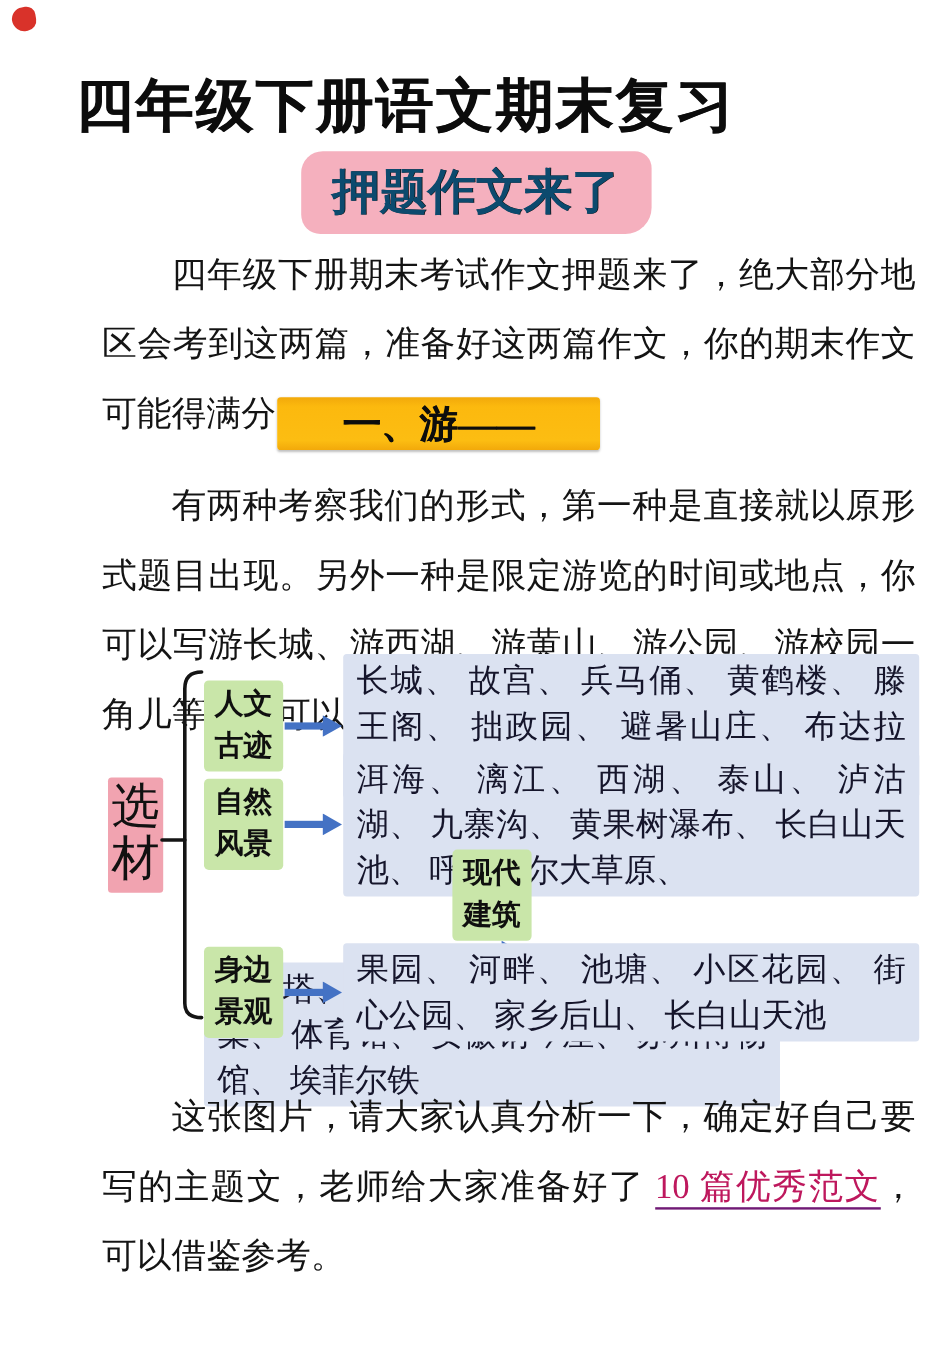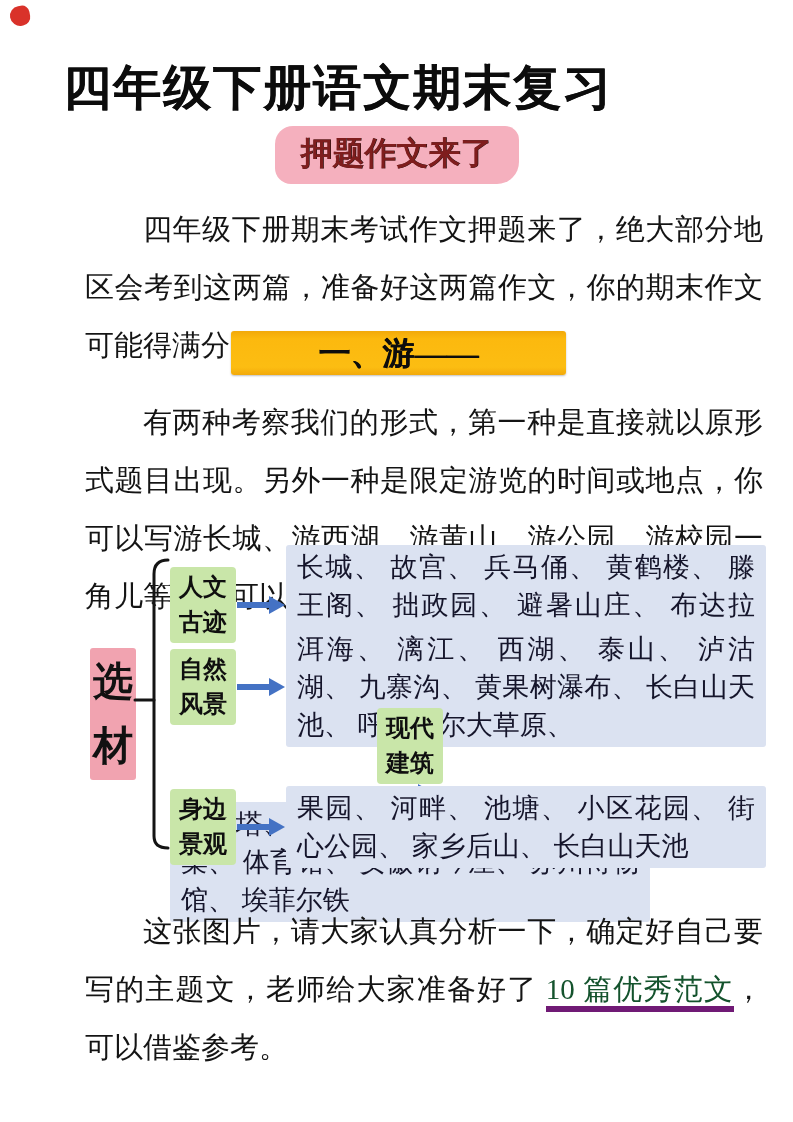--- a/index.html
+++ b/index.html
@@ -22,46 +22,46 @@
     text-align:center;
     font-size:48px;font-weight:900;letter-spacing:2px;
     color:#0c0c0c;
     text-shadow:0.6px 0 #0c0c0c;
   }
   .badge{
     position:absolute;top:126px;left:50%;transform:translateX(-50%);
     background:#f5b0be;
     border-radius:18px 14px 22px 16px;
     padding:6px 26px 8px 26px;
-    font-size:32px;font-weight:900;color:#7f1d1d;
+    font-size:40px;font-weight:900;color:#0c4a6e;
     text-shadow:0.5px 0 #111;
     white-space:nowrap;
   }
   .para{
     position:absolute;left:85px;width:678px;
     font-size:29px;line-height:58px;
     text-align:justify;text-indent:2em;
     color:#141414;
   }
   #p1{top:200px;}
   #p2{top:393px;}
   #p3{top:902px;}
   .banner{
-    position:absolute;top:331px;left:231px;width:335px;height:44px;
+    position:absolute;top:331px;left:231px;width:269px;height:44px;
     background:linear-gradient(180deg,#f2a90a 0%,#fcb90e 18%,#fcbd12 82%,#f2a90a 100%);
     border-radius:3px;
     text-align:center;font-size:32px;font-weight:900;line-height:44px;
     color:#0d0d0d;text-shadow:0.5px 0 #0d0d0d;
     box-shadow:0 1px 2px rgba(0,0,0,0.25);
   }
   .diagram{position:absolute;top:0;left:0;width:793px;height:1122px;pointer-events:none;}
   .root-label{
     position:absolute;left:90px;top:648px;width:46px;min-height:92px;
     background:#f1a3b0;border-radius:3px;
-    font-size:40px;font-weight:700;line-height:64px;text-align:center;
+    font-size:40px;font-weight:400;line-height:43px;text-align:center;
     padding:2px 0;word-break:break-all;color:#111;
   }
   .brace{position:absolute;left:128px;top:552px;}
   .d-row{position:absolute;left:170px;display:flex;align-items:center;}
   .row1{top:545px;align-items:center;}
   .row2{top:627px;justify-content:flex-end;}
   .row3{top:708px;flex-direction:column;}
   .row4{top:786px;justify-content:flex-end;}
   .cat-box{
     width:66px;min-height:68px;
@@ -78,22 +78,22 @@
     font-size:27px;line-height:38px;
     padding:3px 11px;
     text-align:justify;color:#15152b;
     flex:0 0 auto;
   }
   .row1 .ex-box{min-height:72px;}
   .row2 .ex-box{min-height:70px;}
   .row3 .ex-box{min-height:72px;}
   .row4 .ex-box{min-height:66px;}
   .hl-red{
-    color:#14532d;
-    border-bottom:6px solid #701a75;
+    color:#be185d;
+    border-bottom:2px solid #701a75;
     padding-bottom:1px;
   }
 </style>
 </head>
 <body>
 
 <div id="doc">
 
   <div class="corner-mark"></div>
 

